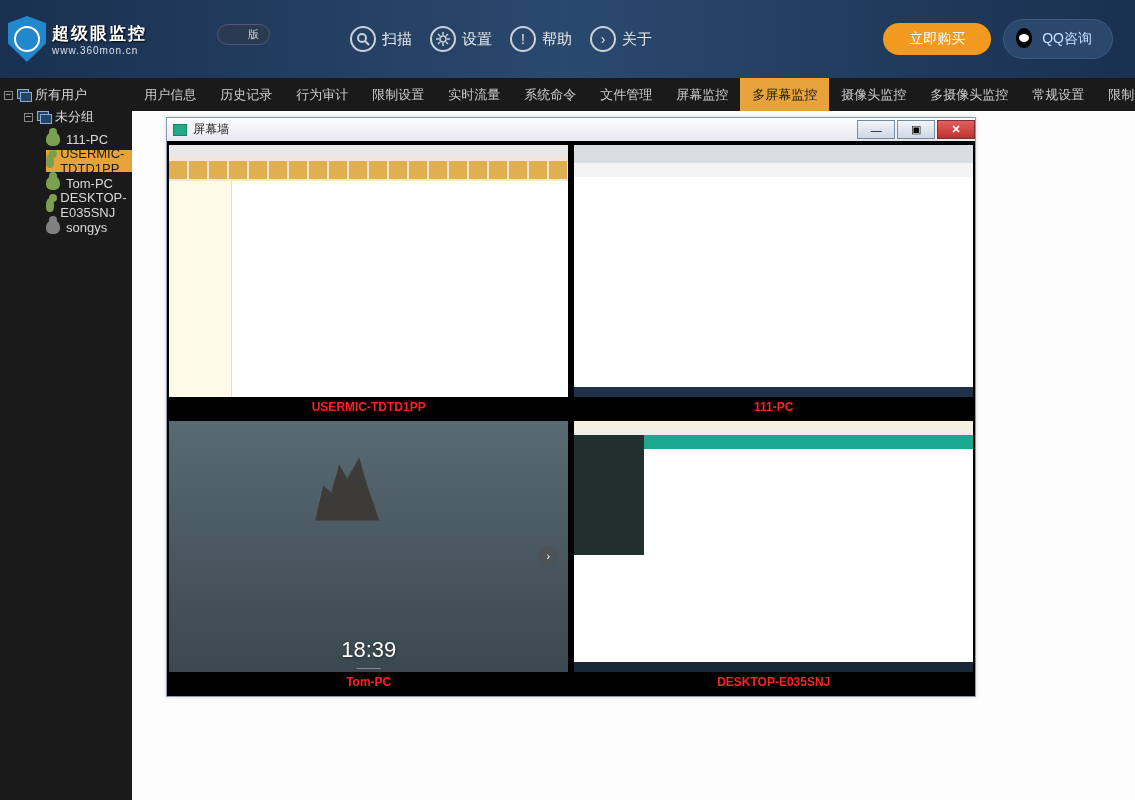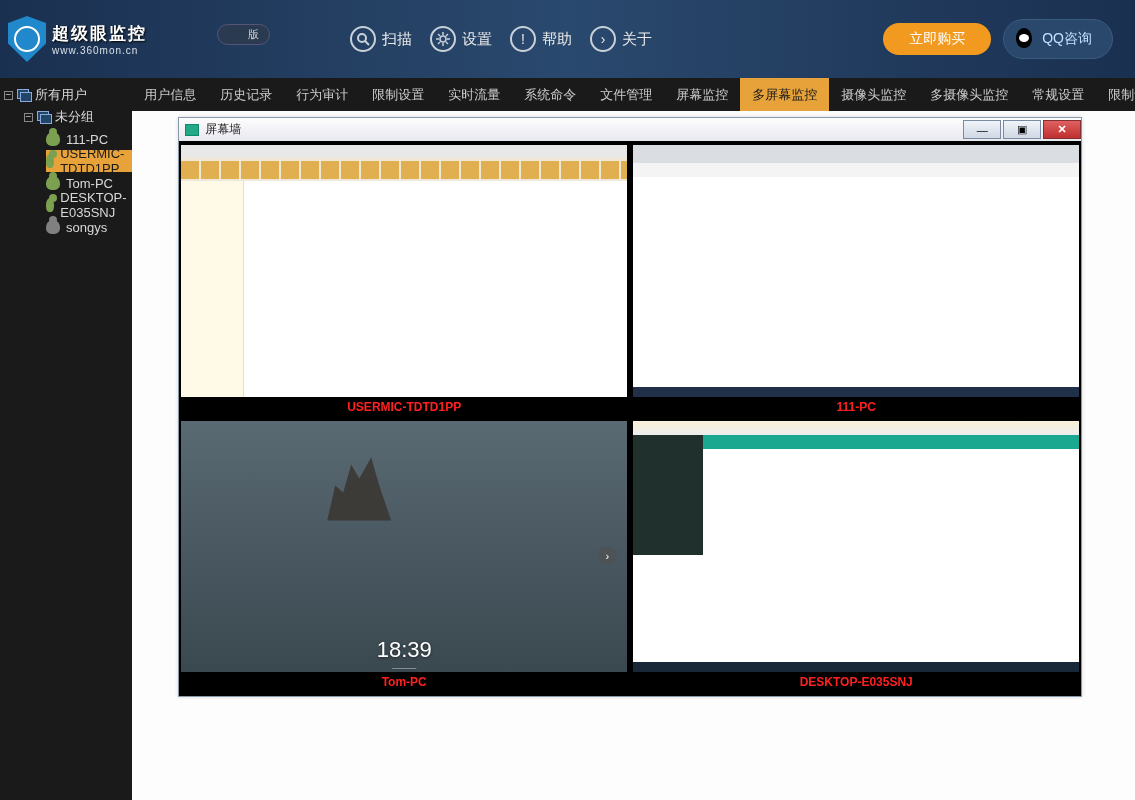--- a/index.html
+++ b/index.html
@@ -72,24 +72,23 @@
   
   
   .main { flex: 1; background: #fdfdfd; display: flex; flex-direction: column; }
   .tabs { height: 33px; background: #1a1a1a; display: flex; }
   .tab { color: #ccc; font-size: 13px; display: flex; align-items: center; padding: 0 12px; cursor: pointer; white-space: nowrap; }
   .tab.active { background: #e8a23a; color: #1a1a1a; }
   
   
   .content { flex: 1; background: #fdfdfd; padding: 6px 20px 0 34px; }
   .window {
-    width: 904px; height: 580px; border: 1px solid #8899aa;
+    width: 810px; height: 580px; border: 1px solid #8899aa;
     background: #eef2f6; display: flex; flex-direction: column;
     box-shadow: 0 0 4px rgba(0,0,0,.15);
-    margin-left: 12px;
   }
   .titlebar { height: 23px; background: linear-gradient(#fdfdfd,#e8e8f0); display: flex; align-items: center; padding-left: 6px; }
   .titlebar .wicon { width: 14px; height: 12px; background: #2a8; border: 1px solid #186; margin-right: 6px; }
   .titlebar .title { font-size: 12px; color: #222; }
   .titlebar .wbtns { margin-left: auto; display: flex; }
   .wbtn { width: 38px; height: 19px; border: 1px solid #7a8aa0; background: linear-gradient(#f0f4fa,#d0d8e4); display: flex; align-items: center; justify-content: center; font-size: 11px; margin-left: 2px; cursor: pointer; }
   .wbtn.close { background: linear-gradient(#e06060,#c03030); color: #fff; border-color: #803030; font-weight: bold; }
   
   .screen-wall { flex: 1; background: #000; padding: 4px 2px; display: grid; grid-template-columns: 1fr 1fr; grid-template-rows: 1fr 1fr; gap: 4px 6px; overflow: hidden; }
   .cell { display: flex; flex-direction: column; }

